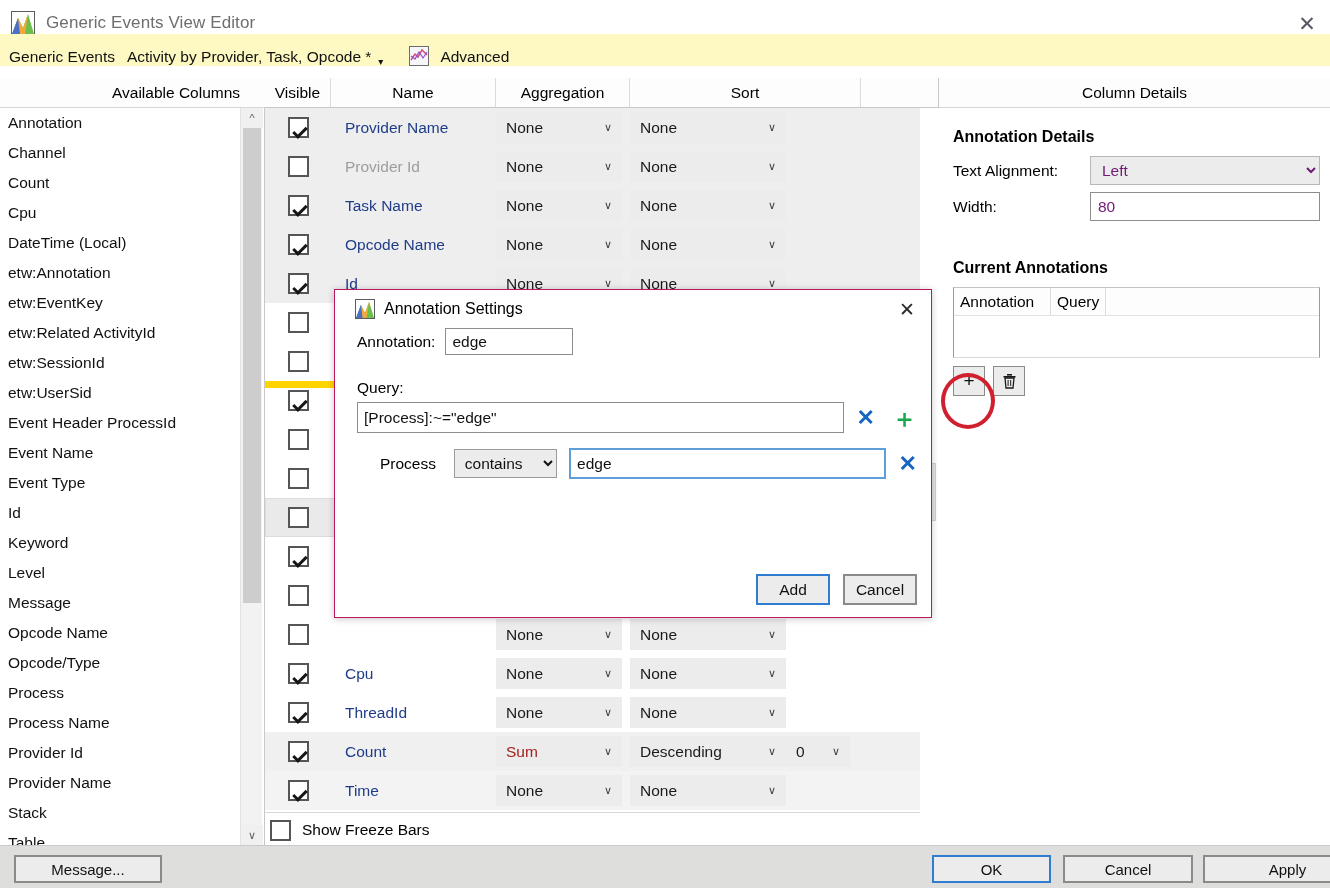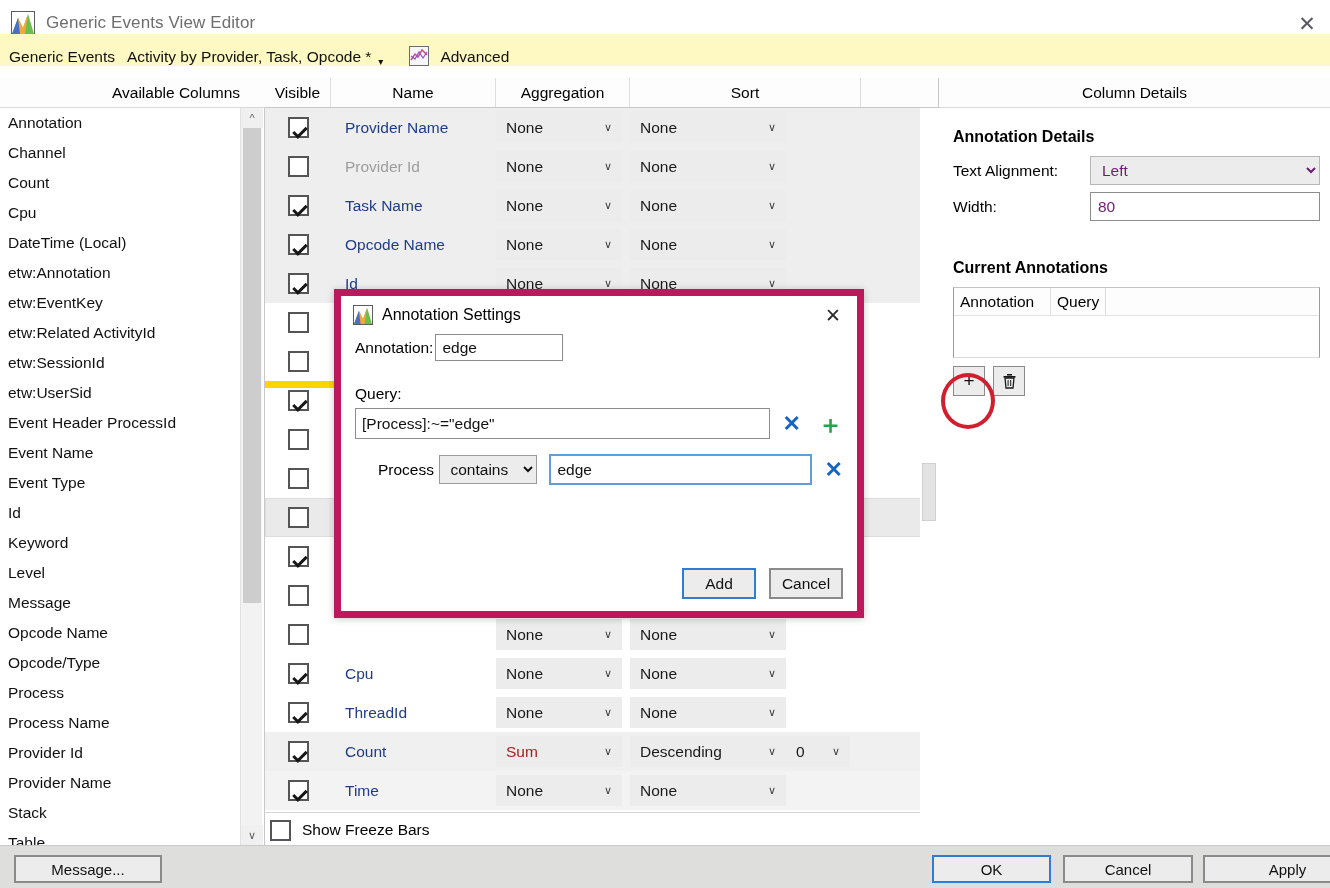--- a/index.html
+++ b/index.html
@@ -217,37 +217,38 @@
     font-size:19px; color:#111; margin-right:8px;
   }
   #highlight-ring{
     position:absolute; left:941px; top:373px; width:54px; height:56px;
     border:4px solid #d01f2e; border-radius:50%;
     pointer-events:none;
   }
 
   
   #dialog{
-    position:absolute; left:334px; top:289px; width:530px; height:329px;
-    background:#fff; border:7px solid #be185d;
+    position:absolute; left:334px; top:289px; width:598px; height:329px;
+    background:#fff; border:1px solid #be185d;
     box-shadow:0 1px 7px rgba(0,0,0,.22);
+    padding-left:8px;
   }
   #dlg-head{ height:38px; display:flex; align-items:center; position:relative; }
   #dlg-icon{
     width:20px; height:20px; margin-left:12px; margin-right:9px;
     border:1px solid #5c5c5c; position:relative; overflow:hidden; background:#fff; flex:none;
   }
   #dlg-title{ font-size:16px; }
   #dlg-close{
     position:absolute; right:8px; top:3px; width:32px; height:32px;
     display:flex; align-items:center; justify-content:center;
     font-size:19px; color:#2b2b2b;
   }
   .dlg-row{ display:flex; align-items:center; padding:0 14px; }
-  #dlg-annot-label{ font-size:15.5px; margin-right:2px; }
+  #dlg-annot-label{ font-size:15.5px; margin-right:10px; }
   #dlg-annot-input{
     width:128px; height:27px; border:1px solid #8d8d8d;
     font-family:"Liberation Sans", sans-serif; font-size:15.5px;
     padding-left:6px; background:#fff; color:#111;
   }
   #dlg-query-label{ font-size:15.5px; padding:0 14px; margin-top:24px; }
   #dlg-query-row{ display:flex; align-items:center; padding:0 14px; margin-top:5px; }
   #dlg-query-input{
     width:490px; height:31px; border:1px solid #8d8d8d;
     font-family:"Liberation Sans", sans-serif; font-size:15.5px;

